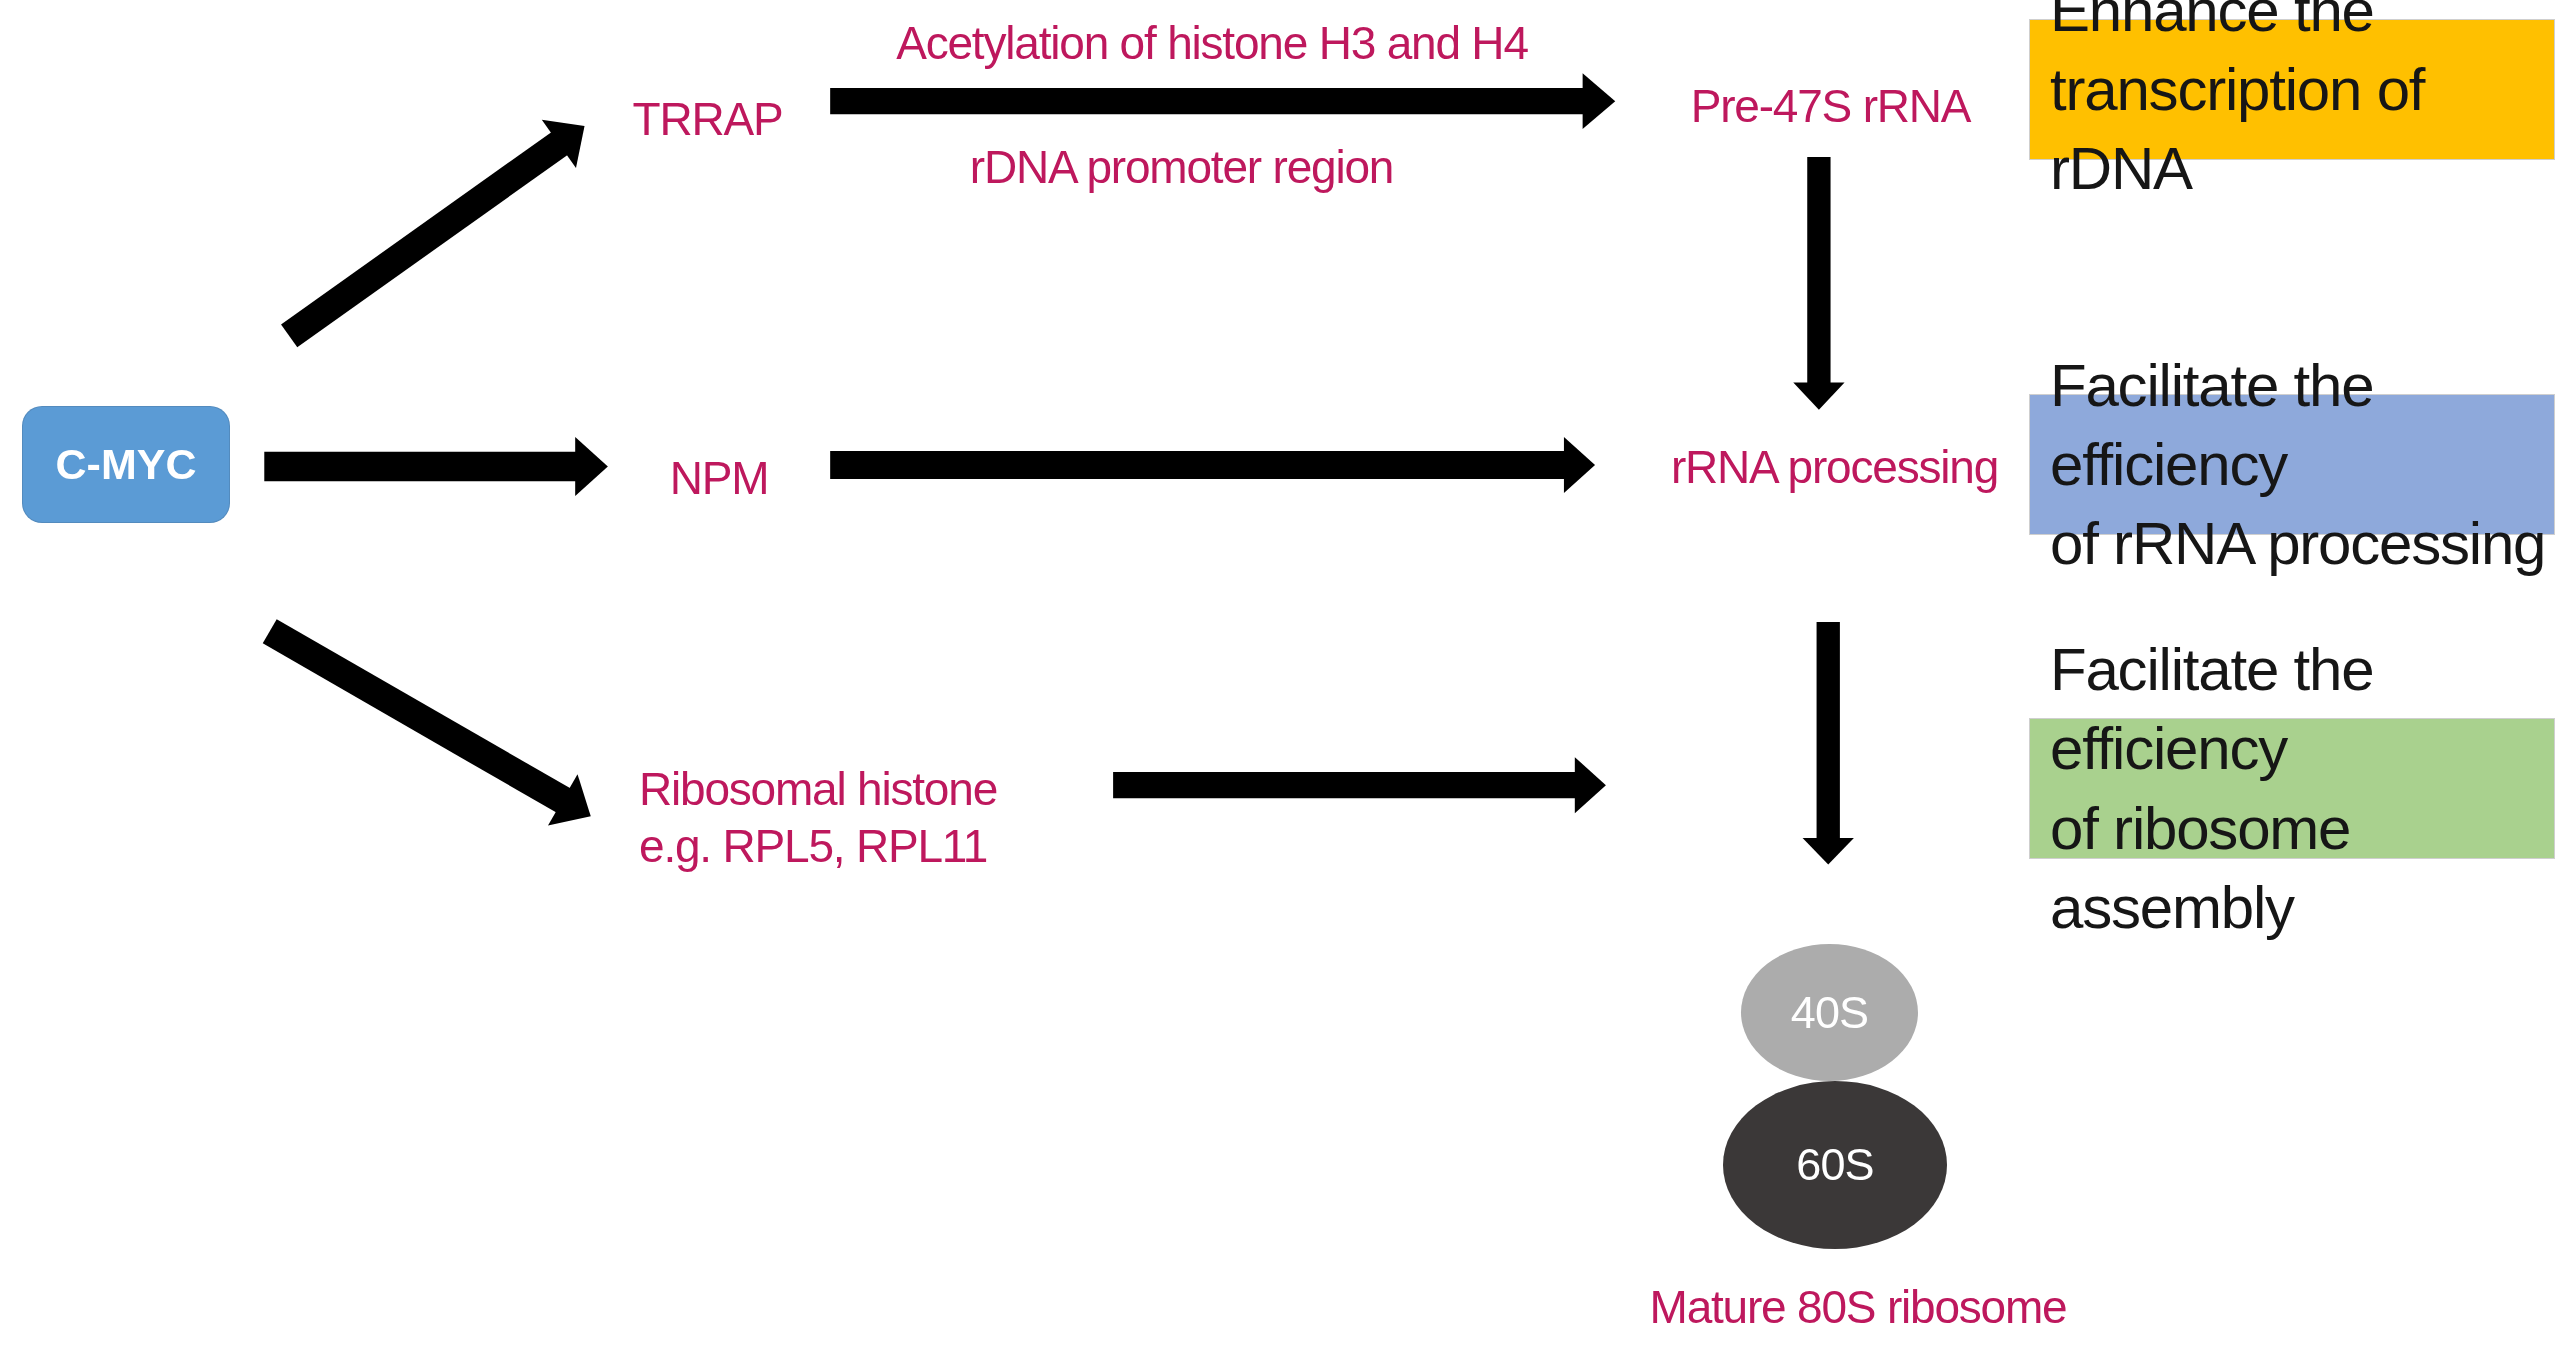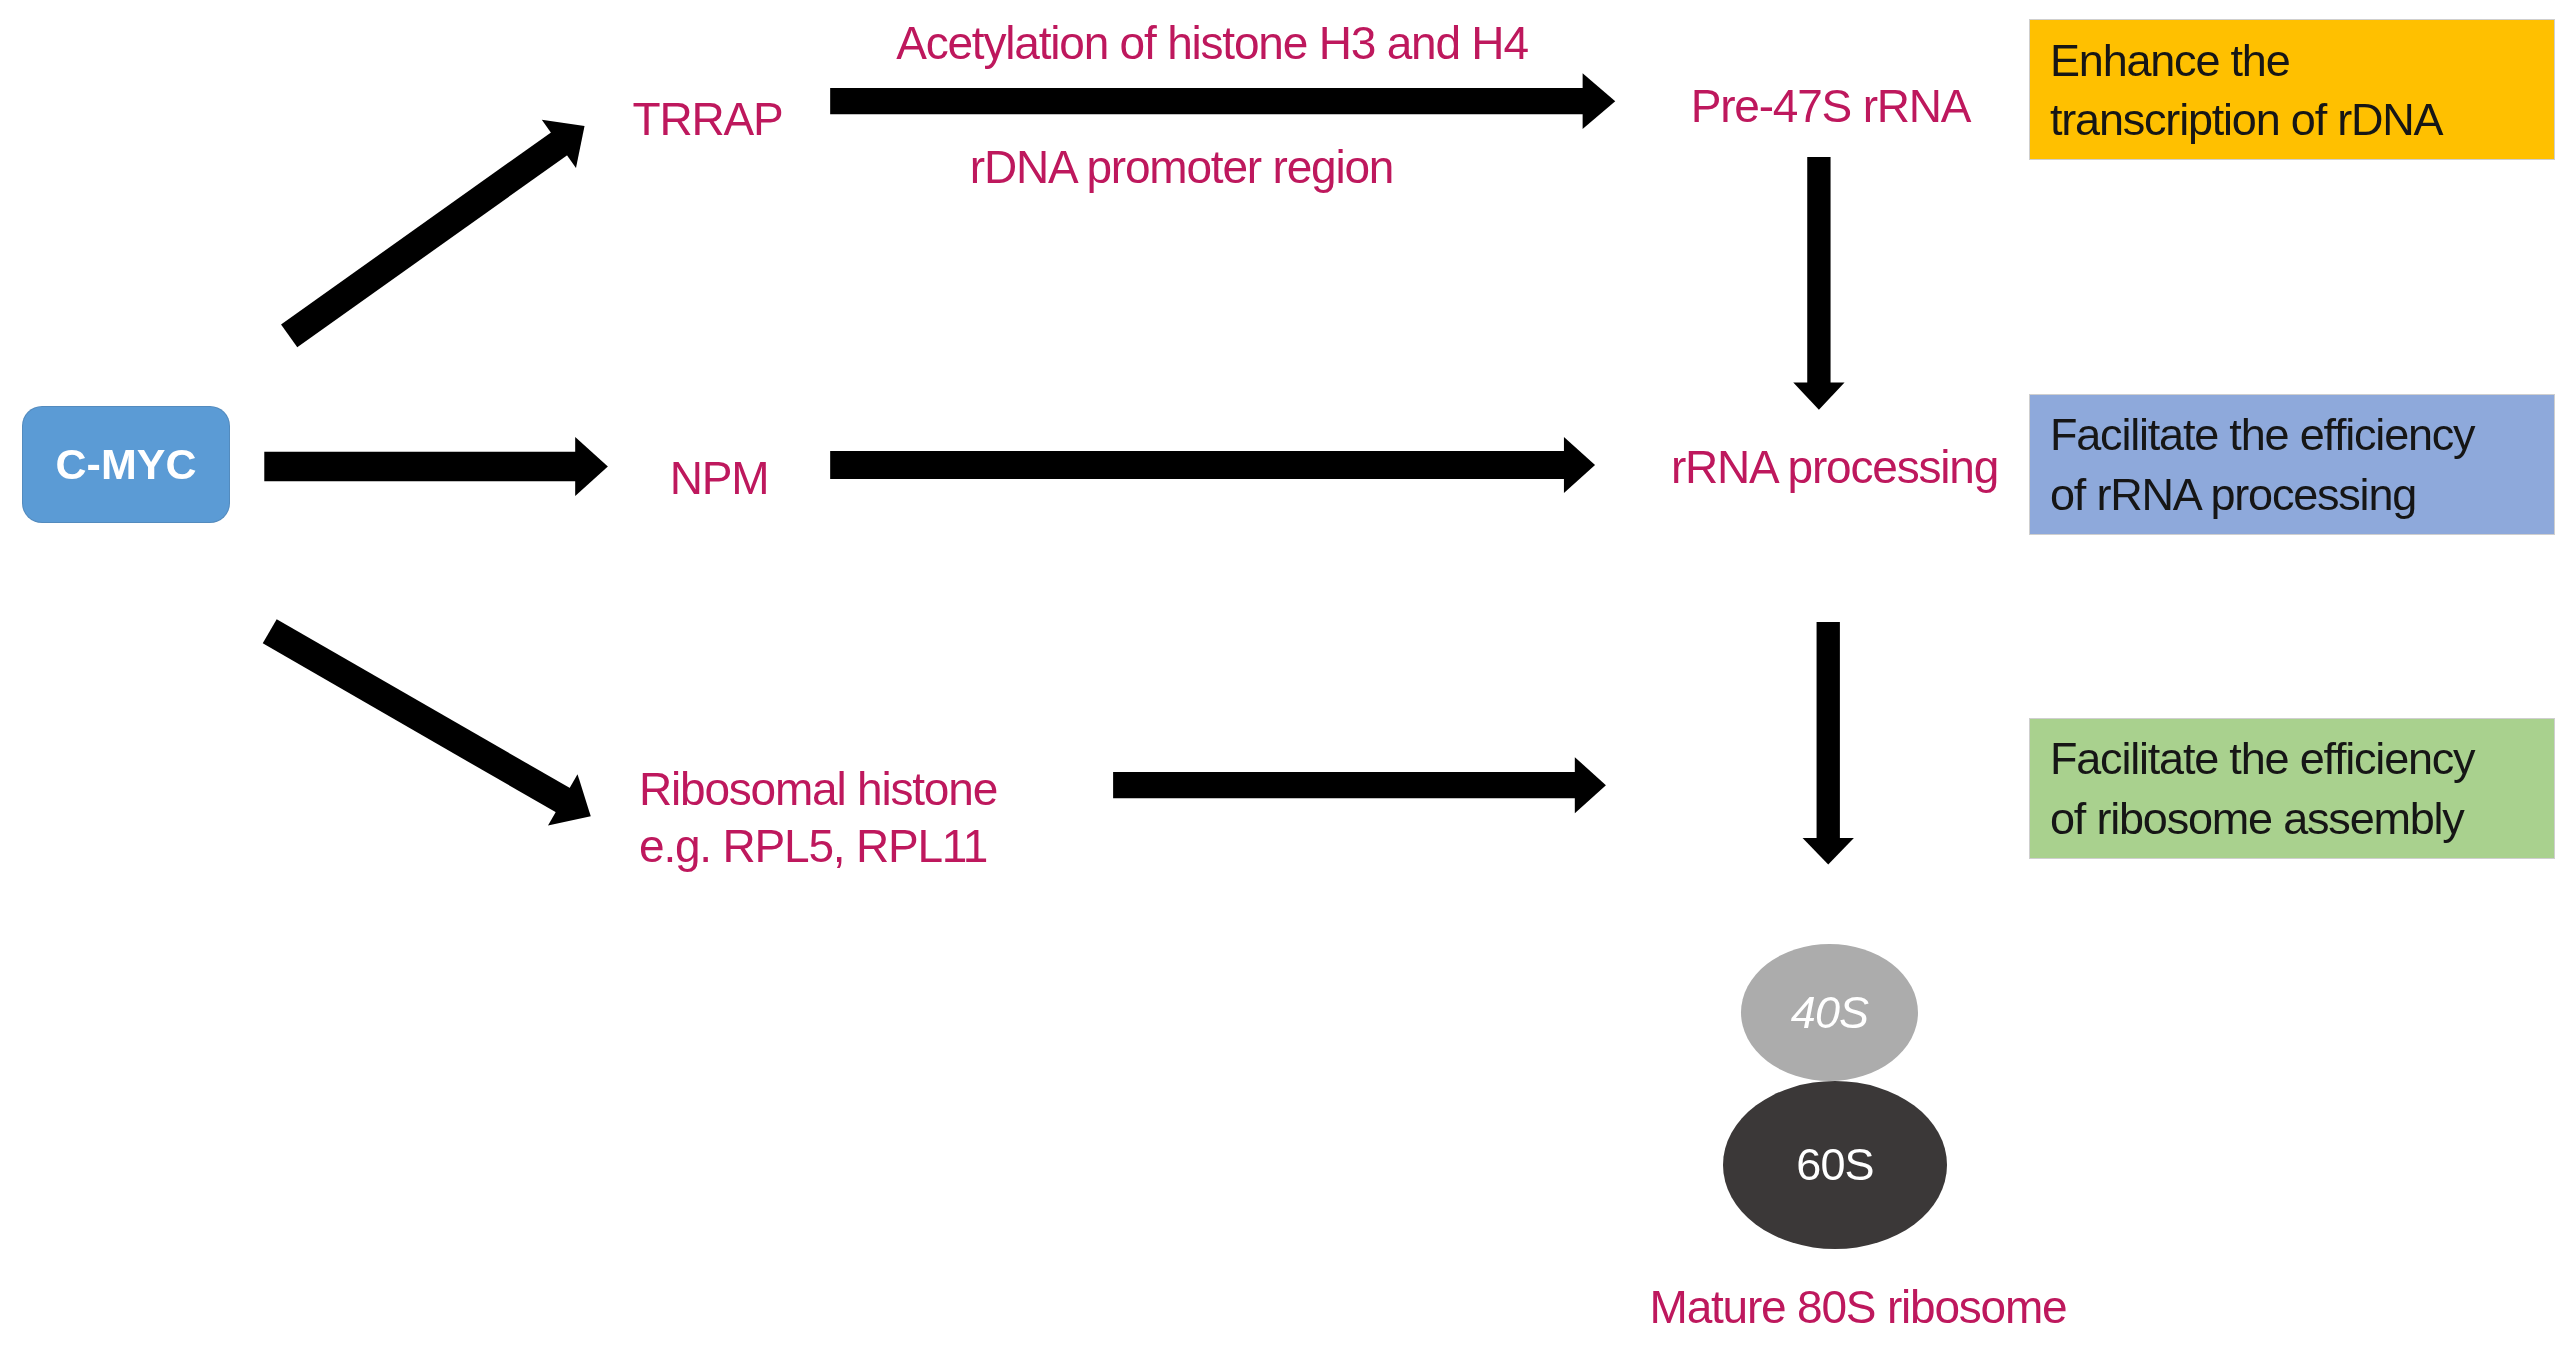--- a/index.html
+++ b/index.html
@@ -56,21 +56,21 @@
     position: absolute;
     left: 2029px;
     width: 526px; height: 141px;
     border: 1.6px solid #cfcfcf;
     box-sizing: border-box;
     display: flex;
     flex-direction: column;
     justify-content: center;
     padding-left: 20px;
     padding-right: 7.8px;
-    font-size: 45px;
+    font-size: 60px;
     letter-spacing: -1.2px;
     line-height: 1.32;
     color: #161616;
     white-space: pre-line;
   }
   .effect.transcription { top: 19.4px;  background: var(--transcription-bg, #FFC000); }
   .effect.processing    { top: 394px; background: var(--processing-bg, #8EA9DB); }
   .effect.assembly      { top: 718px; background: var(--assembly-bg, #A9D18E); }
 
   .ellipse {
@@ -81,21 +81,20 @@
     justify-content: center;
     color: #ffffff;
     font-size: 45px;
     letter-spacing: -0.8px;
   }
   .ellipse.s40 {
     left: 1741px; top: 944px;
     width: 177px; height: 137px;
     background: var(--s40-bg, #ACACAC);
     z-index: 1;
-    font-style: italic;
   }
   .ellipse.s60 {
     left: 1723px; top: 1081px;
     width: 224px; height: 168px;
     background: var(--s60-bg, #3B3838);
     z-index: 2;
   }
 
   .pos-trrap   { left: 614px;  top: 92px;  width: 187px; height: 56px; }
   .pos-acet    { left: 808px; top: 7.8px;   width: 808px; height: 72px; }

